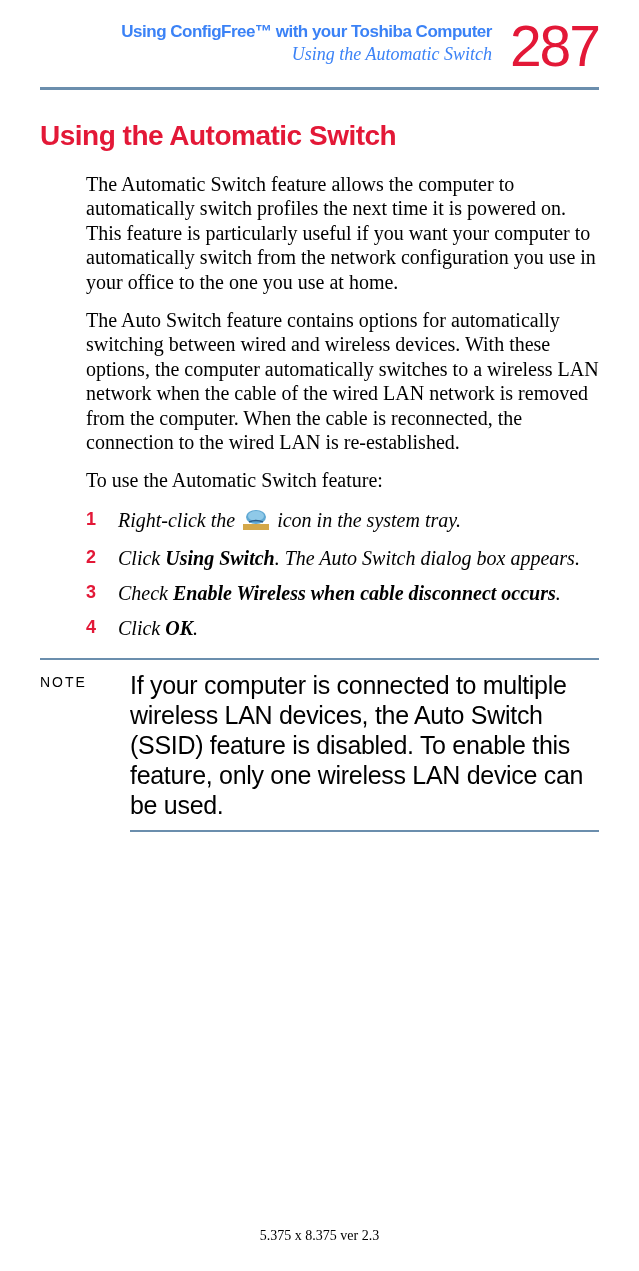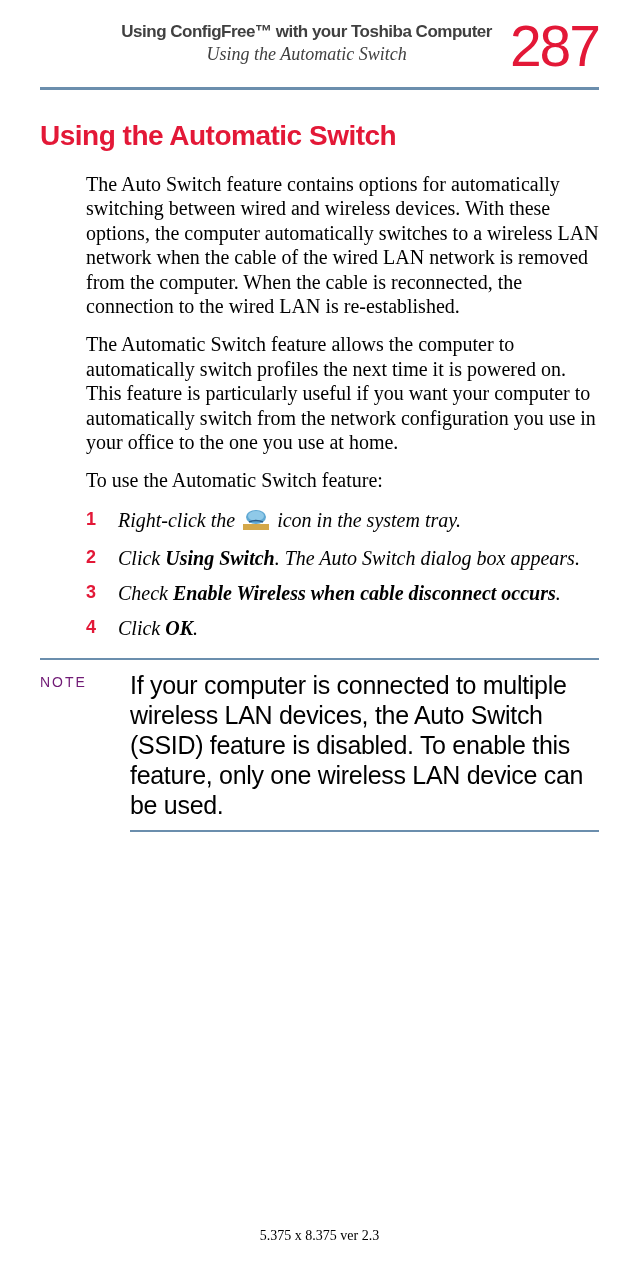--- a/index.html
+++ b/index.html
@@ -20,22 +20,22 @@
       height: 100%;
     }
     .header {
       display: flex;
       justify-content: flex-end;
       align-items: flex-start;
       margin-bottom: 12px;
       gap: 18px;
     }
     .header-text {
-      text-align: center;
-      color: #404040;
+      text-align: right;
+      color: #3b82f6;
       padding-top: 4px;
     }
     .header-title {
       font-family: Arial, Helvetica, sans-serif;
       font-weight: bold;
       font-size: 17px;
       font-stretch: condensed;
       letter-spacing: -0.5px;
     }
     .header-subtitle {
@@ -110,21 +110,21 @@
       height: 2px;
       background: #6b8ead;
       margin-top: 4px;
     }
     .note-block {
       display: flex;
       align-items: flex-start;
       padding: 10px 0;
     }
     .note-label {
-      color: #701a75;
+      color: #000000;
       font-family: Arial, Helvetica, sans-serif;
       font-size: 14px;
       letter-spacing: 2px;
       width: 90px;
       flex-shrink: 0;
       padding-top: 4px;
     }
     .note-text {
       font-family: Arial, Helvetica, sans-serif;
       font-size: 25px;
@@ -156,22 +156,22 @@
       <div class="header-subtitle">Using the Automatic Switch</div>
     </div>
     <div class="page-number">287</div>
   </div>
 
   <div class="divider-top"></div>
 
   <h1 class="main-heading">Using the Automatic Switch</h1>
 
   <div class="body-content">
+    <p class="paragraph">The Automatic Switch feature allows the computer to automatically switch profiles the next time it is powered on. This feature is particularly useful if you want your computer to automatically switch from the network configuration you use in your office to the one you use at home.</p>
     <p class="paragraph">The Auto Switch feature contains options for automatically switching between wired and wireless devices. With these options, the computer automatically switches to a wireless LAN network when the cable of the wired LAN network is removed from the computer. When the cable is reconnected, the connection to the wired LAN is re-established.</p>
-    <p class="paragraph">The Automatic Switch feature allows the computer to automatically switch profiles the next time it is powered on. This feature is particularly useful if you want your computer to automatically switch from the network configuration you use in your office to the one you use at home.</p>
     <p class="paragraph">To use the Automatic Switch feature:</p>
 
     <ol class="step-list">
       <li class="step-item">
         <span class="step-number">1</span>
         <span class="step-text">
           <span>Right-click the </span><span class="tray-icon"><svg width="26" height="22" viewBox="0 0 26 22">
                 <rect x="0" y="16" width="26" height="6" fill="#d4a84a"></rect>
                 <ellipse cx="13" cy="9" rx="10" ry="7" fill="#5fa8d3"></ellipse>
                 <ellipse cx="13" cy="8" rx="8" ry="5" fill="#8fc9e8"></ellipse>

